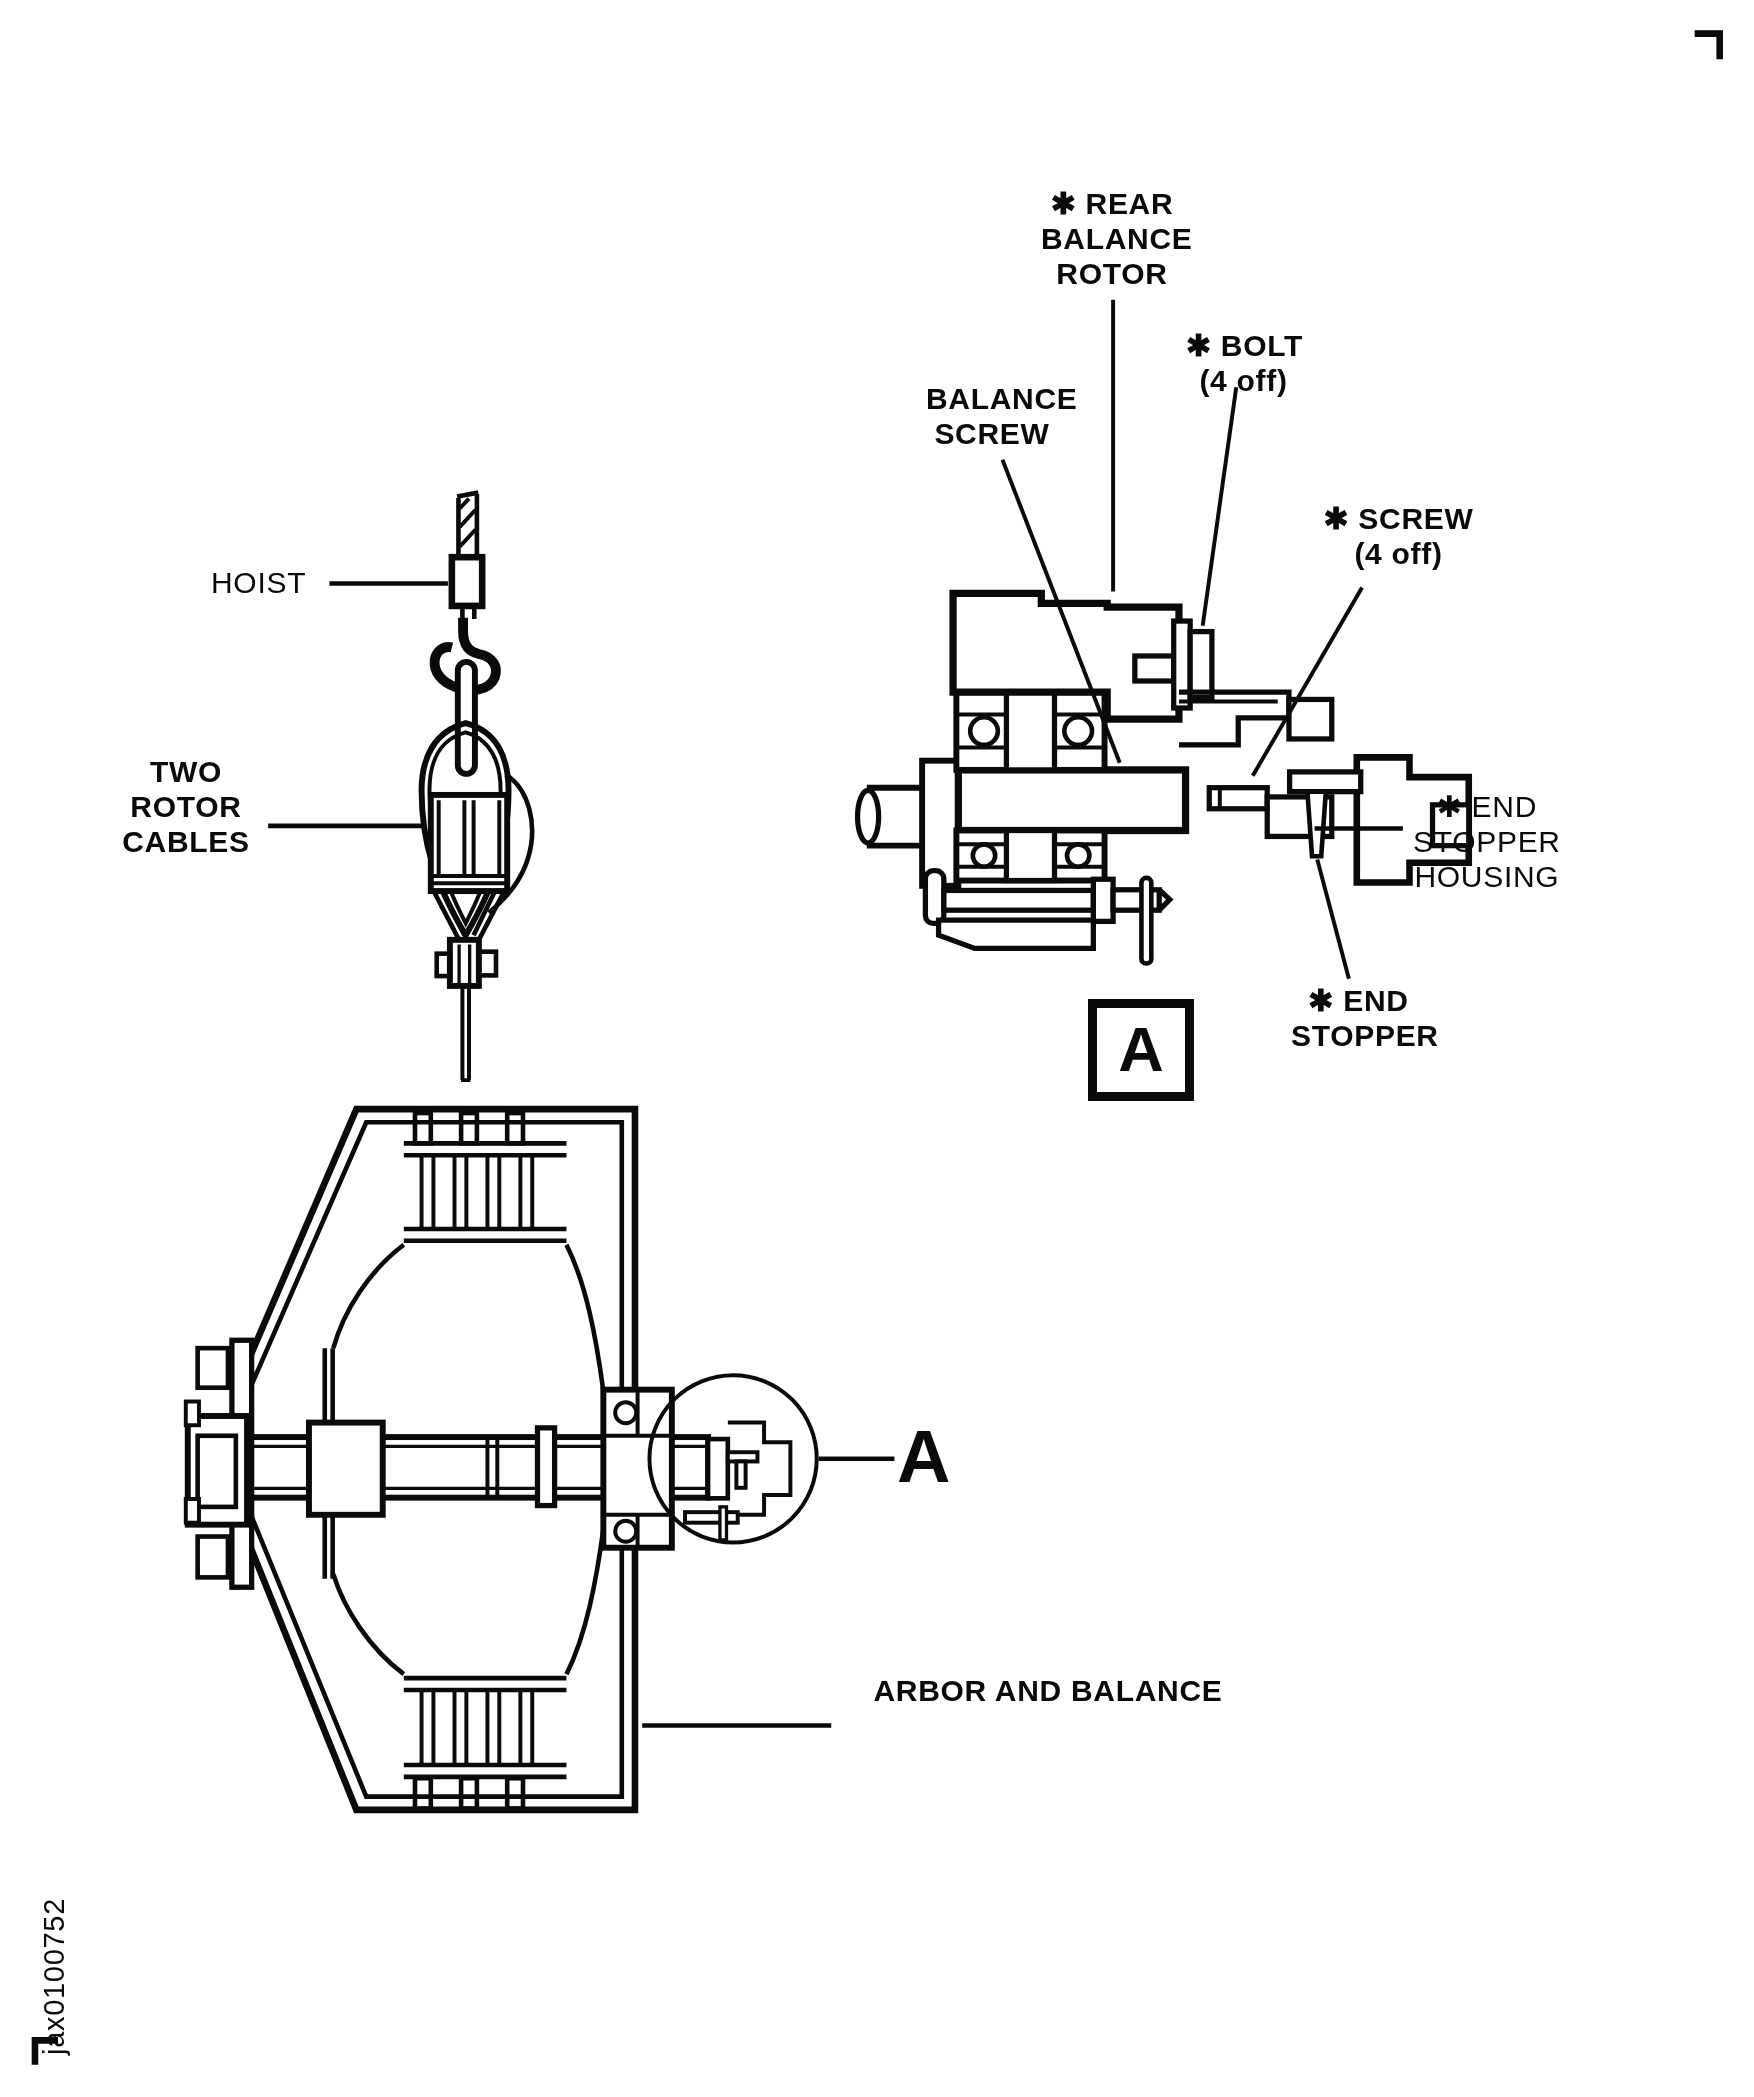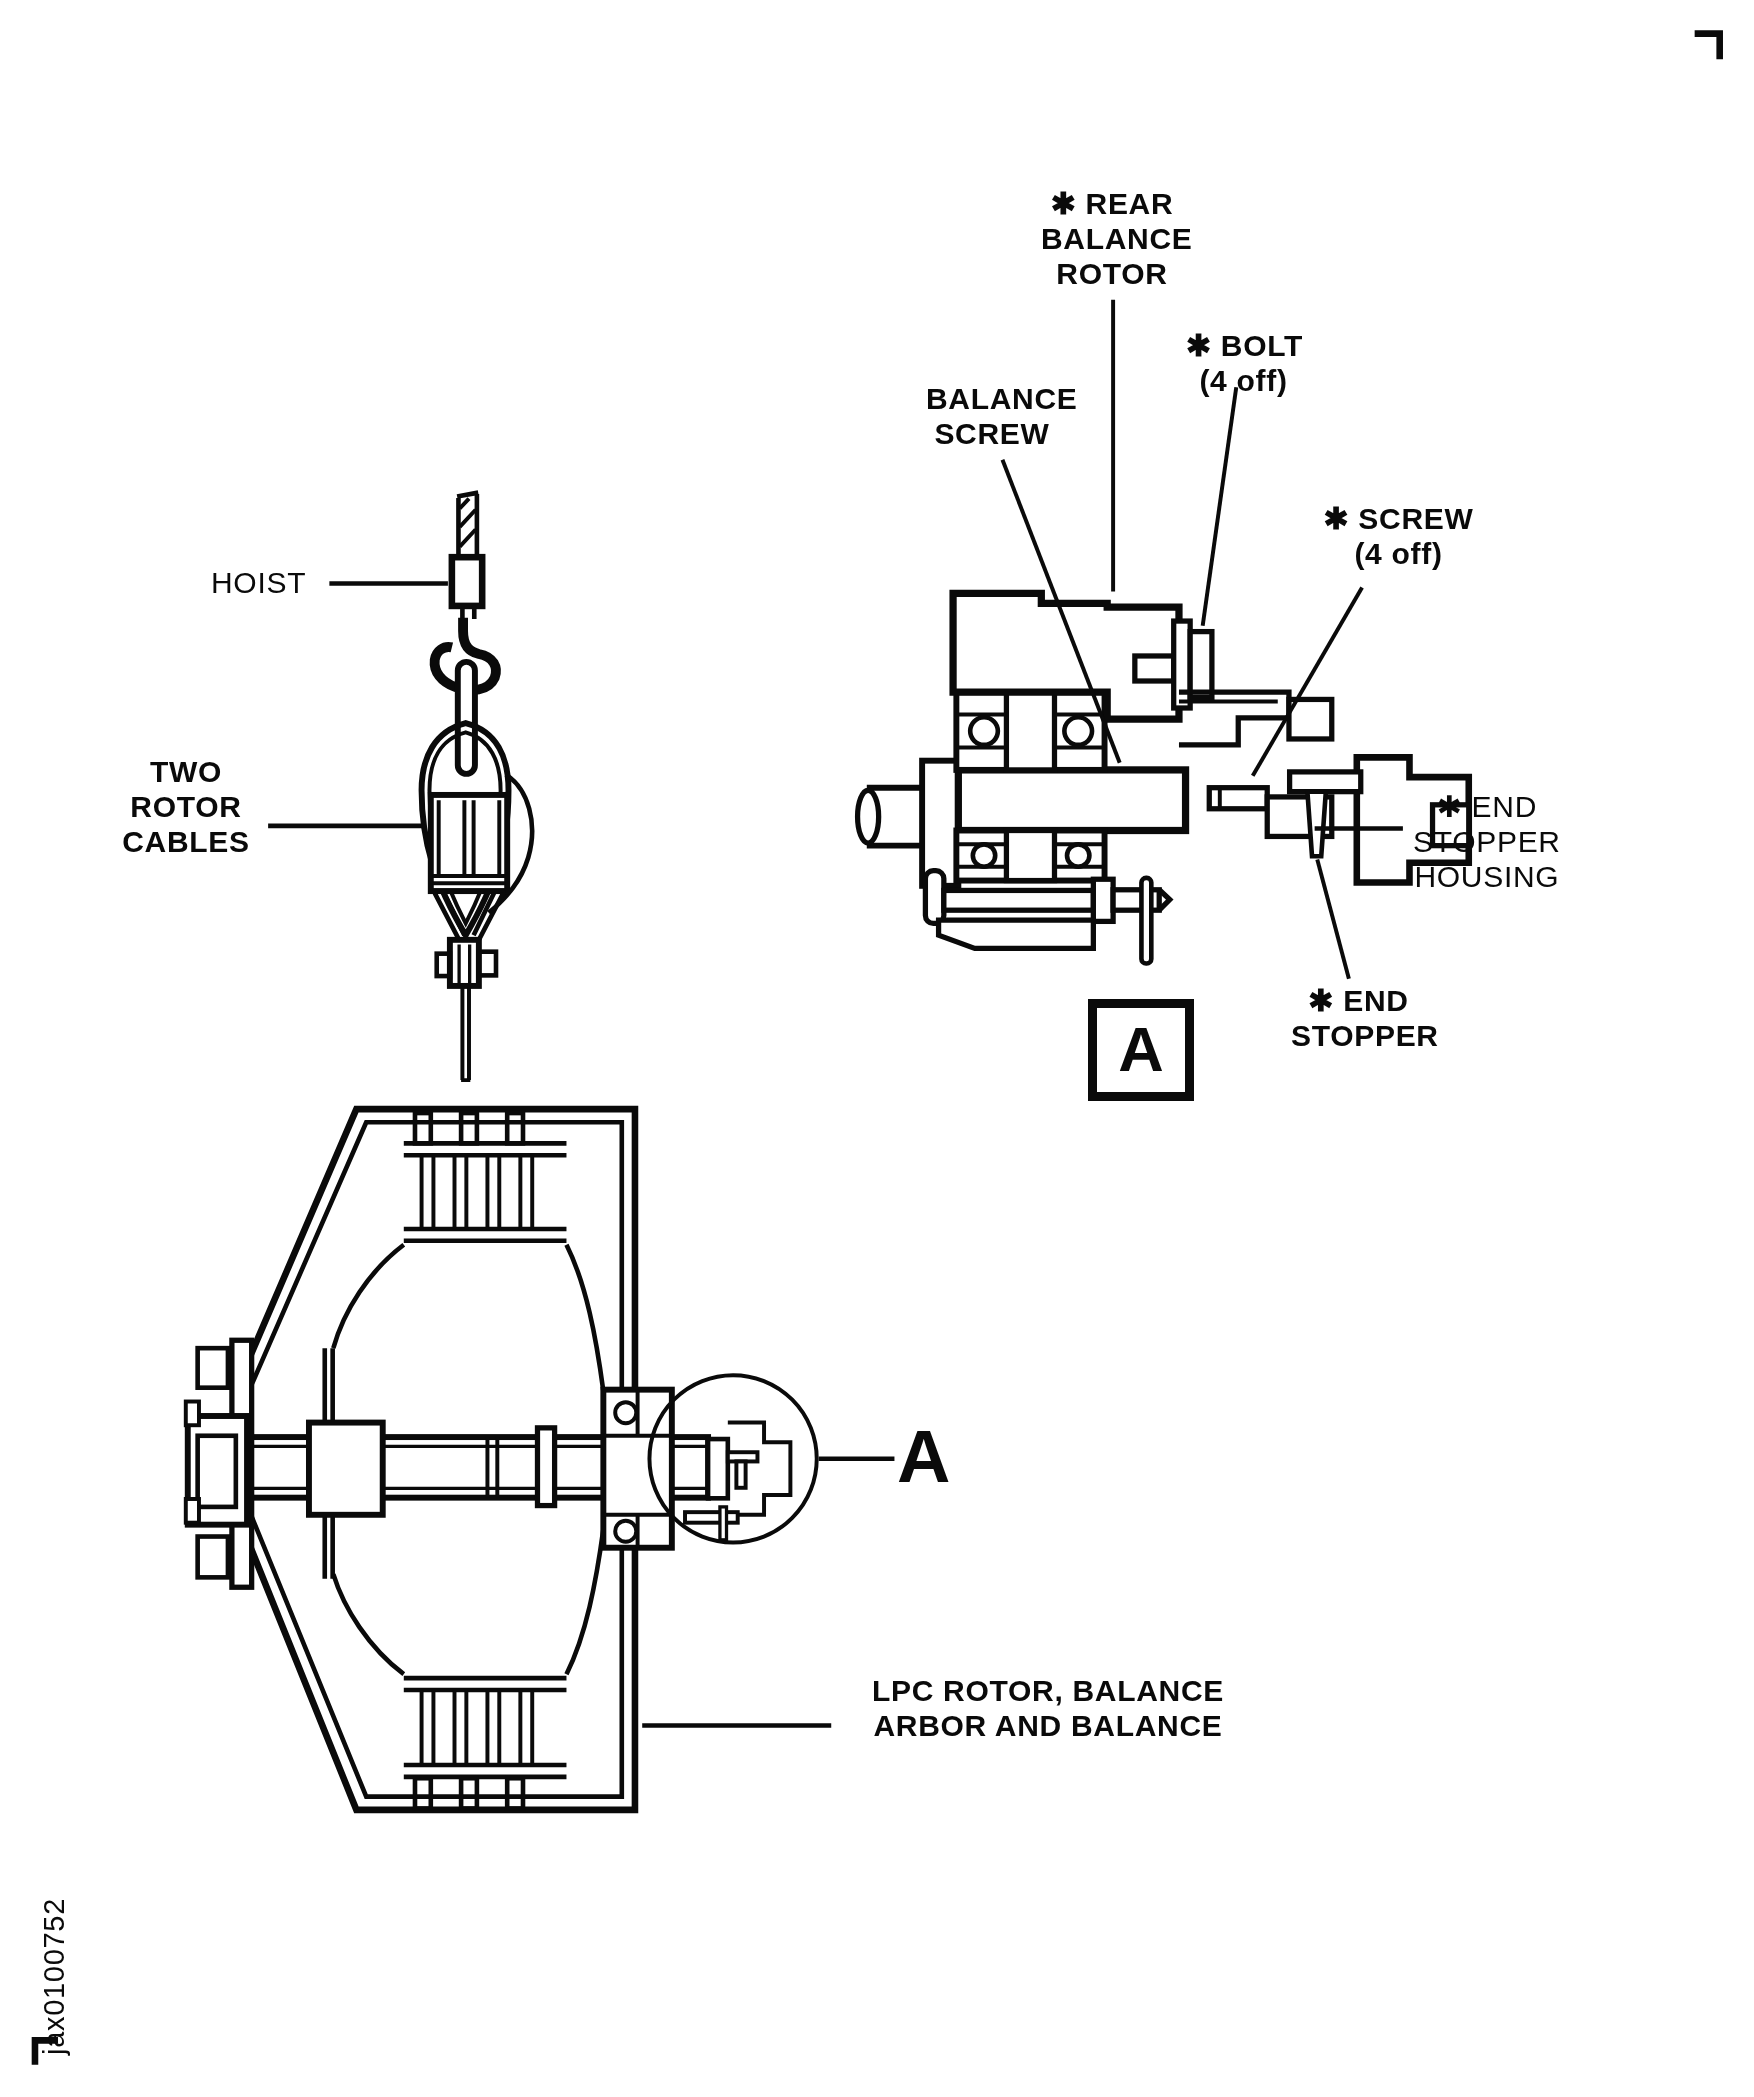--- a/index.html
+++ b/index.html
@@ -251,21 +251,20 @@
     <span>STOPPER</span>
   </div>
 
   <div class="marker-box">
     <div class="ltr">A</div>
   </div>
 
   <div class="big-a">A</div>
 
   <div class="lbl ctr" style="left:837px;top:1673px;width:422px;">
-    <span>LPC ROTOR, BALANCE</span>
     <span>ARBOR AND BALANCE</span>
   </div>
 
 
   <div class="figid">jax0100752</div>
 
 </div>
 
 
 </body></html>

